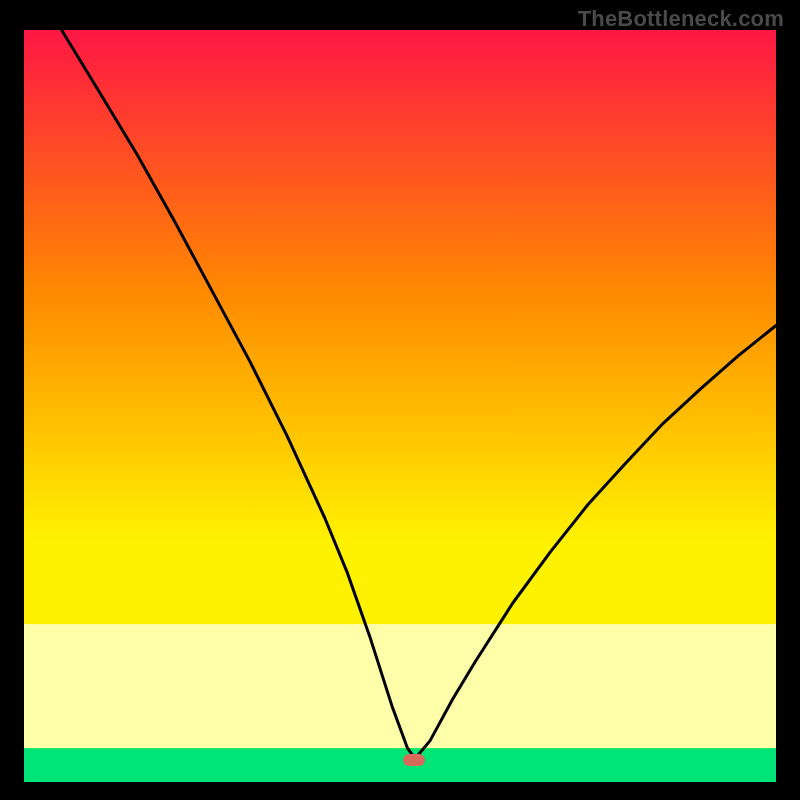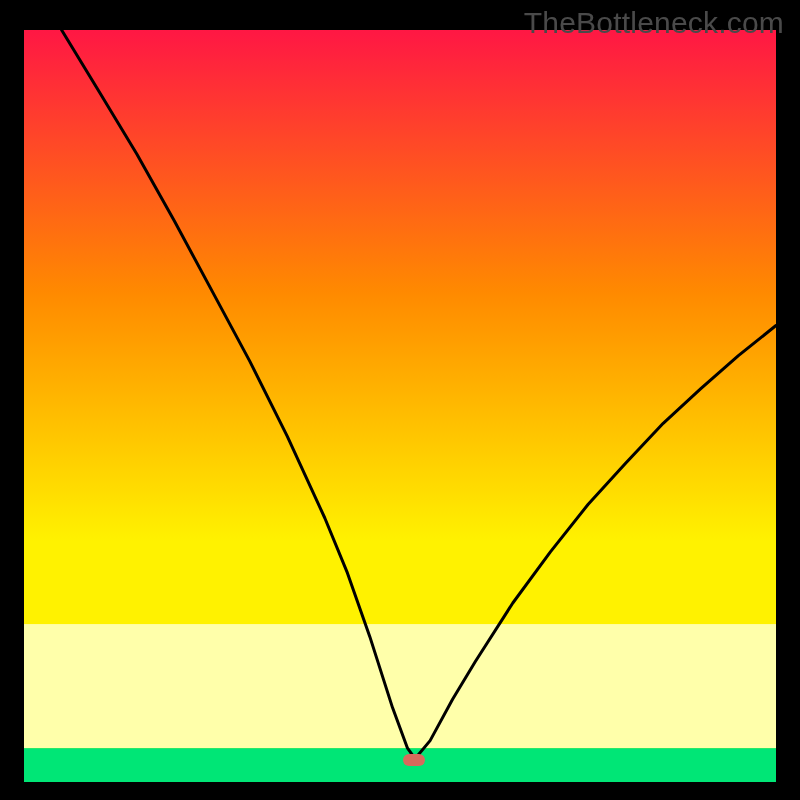--- a/index.html
+++ b/index.html
@@ -9,22 +9,22 @@
     background: #000;
     position: relative;
     font-family: Arial, Helvetica, sans-serif;
     overflow: hidden;
   }
   .watermark {
     position: absolute;
     top: 6px;
     right: 16px;
     color: #4a4a4a;
-    font-size: 30px;
-    font-weight: 400;
+    font-size: 22px;
+    font-weight: 700;
     letter-spacing: 0.2px;
     z-index: 10;
   }
   .plot {
     position: absolute;
     left: 24px;
     top: 30px;
     width: 752px;
     height: 752px;
   }

